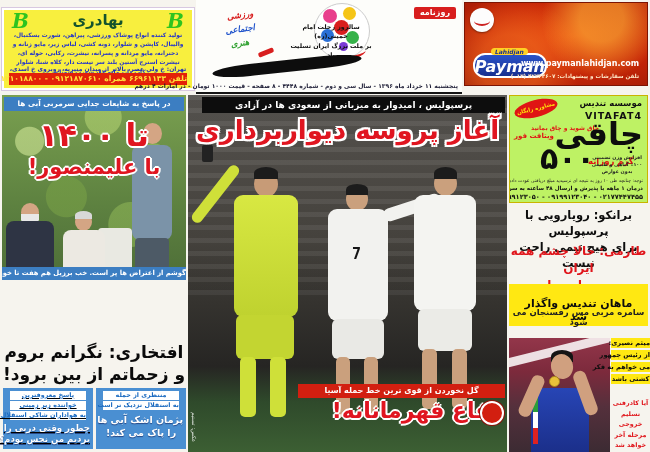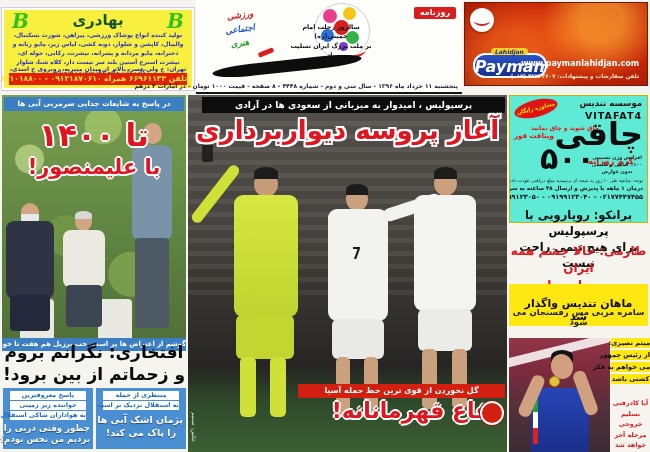--- a/index.html
+++ b/index.html
@@ -35,62 +35,62 @@
                radial-gradient(ellipse at 60% 40%,#e8490f 0%,#c52507 55%,#9c1a05 100%);}
   .pey-stamp{left:5px;top:5px;width:24px;height:24px;border-radius:50%;background:#fdfdfd;box-shadow:0 1px 2px rgba(0,0,0,.4);}
   .pey-stamp i{position:absolute;left:4px;top:8px;width:16px;height:8px;border-bottom:2px solid #c22;border-radius:50%;}
   .pey-title{left:0;right:34px;top:12px;text-align:center;font-size:26px;font-weight:900;color:#fff;text-shadow:1px 2px 2px rgba(80,10,0,.6);white-space:nowrap;}
   .pey-logo{left:8px;top:50px;width:74px;height:25px;background:linear-gradient(180deg,#2a52c8,#17308f);border-radius:12px;border:2px solid #fff;box-sizing:border-box;}
   .pey-logo .en{position:absolute;left:0;right:0;top:2px;text-align:center;color:#fff;font-style:italic;font-weight:900;font-size:16px;font-family:"DejaVu Sans",sans-serif;}
   .pey-sub{position:absolute;left:16px;top:-7px;background:#ffd024;color:#17308f;font-size:6px;font-weight:900;padding:0 4px;border-radius:4px;font-style:italic;}
   .pey-web{right:8px;top:56px;font-size:8px;color:#fff;font-weight:bold;direction:ltr;}
   .pey-phone{right:8px;top:70px;font-size:5.6px;color:#ffe9c8;font-weight:bold;white-space:nowrap;}
   
-  .lphoto{left:2px;top:95px;width:184px;height:256px;overflow:hidden;
+  .lphoto{left:2px;top:95px;width:184px;height:185px;overflow:hidden;
     background:radial-gradient(circle at 15% 25%,rgba(220,240,160,.55) 0 14px,transparent 15px),
                radial-gradient(circle at 55% 12%,rgba(190,220,120,.5) 0 18px,transparent 19px),
                radial-gradient(circle at 82% 35%,rgba(160,200,100,.5) 0 16px,transparent 17px),
                radial-gradient(circle at 35% 55%,rgba(120,160,70,.6) 0 20px,transparent 21px),
                radial-gradient(circle at 70% 70%,rgba(150,190,90,.5) 0 22px,transparent 23px),
                linear-gradient(180deg,#7aa050,#5d8140 60%,#4e6e38);}
   .bar-blue{background:#3c7ec2;color:#fff;font-weight:900;text-align:center;}
   .rumor-bar{left:2px;right:2px;top:2px;height:14px;font-size:7.4px;line-height:14px;white-space:nowrap;}
   .red-head{left:0;right:0;text-align:center;font-weight:900;color:#e01520;
     text-shadow:-2px 0 0 #fff,2px 0 0 #fff,0 -2px 0 #fff,0 2px 0 #fff,-1px -1px 0 #fff,1px 1px 0 #fff,1px -1px 0 #fff,-1px 1px 0 #fff;}
   .lh1{top:22px;font-size:31px;} .lh2{top:60px;font-size:21px;}
   .caption-bar{left:0;right:0;bottom:0;height:13px;font-size:6.8px;line-height:13px;white-space:nowrap;}
   .chair{position:absolute;background:#e9e9e2;border-radius:4px;}
   .man{position:absolute;}
   .head{position:absolute;border-radius:50%;background:#d4a584;}
   .hair{position:absolute;border-radius:50% 50% 0 0;background:#1c1c1c;}
   
   .eftekhari{left:0;top:341px;width:188px;text-align:center;color:#0a0a0a;font-weight:900;font-size:17px;line-height:22px;}
   
   .bluebox{top:388px;width:90px;height:61px;background:#4a8fd2;box-sizing:border-box;padding:2px 3px;text-align:center;}
-  .bb-montazeri{left:96px;} .bb-singer{left:3px;}
+  .bb-montazeri{left:96px;} .bb-singer{left:3px;text-decoration:underline;}
   .bb-head{display:block;background:#fff;color:#1a6ac0;font-size:6.4px;font-weight:900;line-height:9px;margin:1px 4px 0;white-space:nowrap;}
   .bb-body{display:block;color:#fff;font-size:9.5px;font-weight:900;line-height:13px;margin-top:3px;text-shadow:0 1px 1px rgba(0,0,60,.5);white-space:nowrap;}
   
   .mphoto{left:188px;top:95px;width:319px;height:357px;overflow:hidden;
     background:linear-gradient(180deg,#56534f 0%,#47443f 40%,#35332f 58%,#262523 76%,#2f4a2b 86%,#3c5f33 100%);}
   .stands{position:absolute;left:0;right:0;top:0;height:200px;
     background:repeating-linear-gradient(180deg,rgba(255,255,255,.10) 0 5px,rgba(0,0,0,.05) 5px 13px);opacity:.6;}
   .mtop-bar{left:14px;right:2px;top:2px;height:16px;background:#0d0d0d;color:#fff;font-size:9px;font-weight:900;text-align:center;line-height:16px;white-space:nowrap;}
   .mhead{left:0;right:0;top:20px;text-align:center;font-size:26px;font-weight:900;color:#e01520;white-space:nowrap;
     text-shadow:-2px 0 0 #fff,2px 0 0 #fff,0 -2px 0 #fff,0 2px 0 #fff,-2px -2px 0 #fff,2px 2px 0 #fff,2px -2px 0 #fff,-2px 2px 0 #fff;}
   .mbot-bar{left:110px;right:2px;top:289px;height:14px;background:#d21f10;color:#fff;font-size:8px;font-weight:900;text-align:center;line-height:14px;white-space:nowrap;}
   .mbot-head{right:6px;top:303px;font-size:22px;font-weight:900;color:#e01520;white-space:nowrap;
     text-shadow:-2px 0 0 #fff,2px 0 0 #fff,0 -2px 0 #fff,0 2px 0 #fff,-1px -1px 0 #fff,1px 1px 0 #fff;}
   .badge{left:292px;top:306px;width:20px;height:20px;border-radius:50%;background:#d21f10;border:2px solid #fff;box-shadow:0 0 0 1px #8a1208;}
   .credit{left:3px;bottom:10px;writing-mode:vertical-rl;font-size:5.5px;color:rgba(255,255,255,.85);}
   .limb{position:absolute;}
   .torso{position:absolute;border-radius:9px;}
   .num7{position:absolute;font-size:15px;font-weight:900;color:#151515;font-family:"DejaVu Sans Mono",monospace;}
   
-  .ad-vit{left:509px;top:95px;width:139px;height:128px;background:#5eead4;border:1px solid #c9b400;box-sizing:border-box;overflow:hidden;}
+  .ad-vit{left:509px;top:95px;width:139px;height:108px;background:#bef264;border:1px solid #c9b400;box-sizing:border-box;overflow:hidden;}
   .vit-inst{right:5px;top:2px;font-size:8.5px;font-weight:900;color:#111;}
   .vit-brand{right:5px;top:14px;font-size:9.5px;font-weight:900;color:#111;letter-spacing:1px;direction:ltr;}
   .vit-badge{left:4px;top:4px;width:44px;height:17px;background:#e01414;color:#ffe10a;font-size:5.4px;font-weight:900;border-radius:50%;transform:rotate(-14deg);text-align:center;line-height:17px;white-space:nowrap;}
   .vit-sub{right:48px;top:28px;font-size:6px;color:#e01414;font-weight:900;white-space:nowrap;}
   .vit-title{right:4px;top:22px;font-size:32px;font-weight:900;color:#0d0d0d;line-height:1;}
   .vit-side{left:4px;top:36px;font-size:7px;color:#e01414;font-weight:900;}
   .vit-500{left:30px;top:48px;font-size:30px;font-weight:900;color:#0d0d0d;line-height:1;}
   .vit-unit{left:78px;top:60px;font-size:8.5px;color:#e01414;font-weight:900;}
   .vit-detail{right:4px;top:58px;width:52px;font-size:4.8px;color:#222;font-weight:bold;line-height:1.5;text-align:center;}
   .vit-note{left:4px;right:4px;top:82px;font-size:4.6px;color:#222;text-align:center;white-space:nowrap;}

